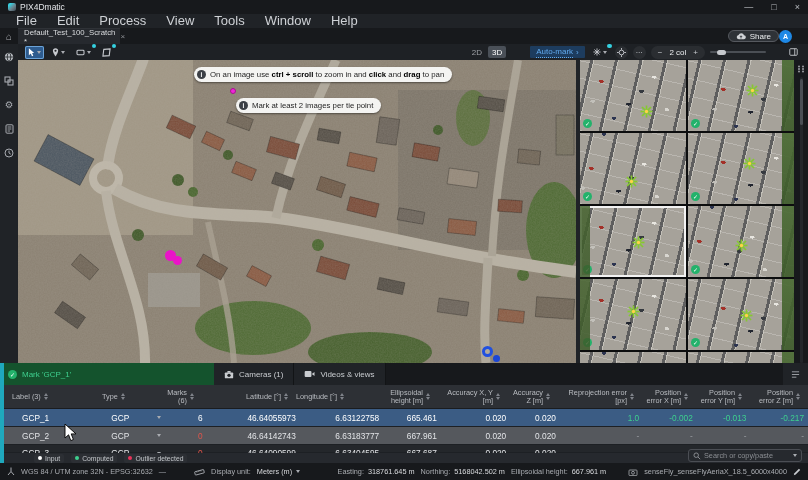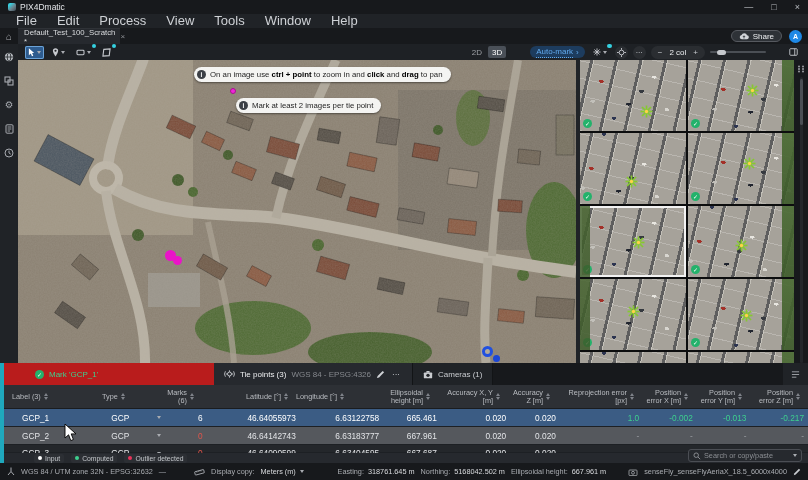--- a/index.html
+++ b/index.html
@@ -12,32 +12,32 @@
 #winctl{margin-left:auto;display:flex;gap:18px;color:#b9bcc0;font-size:9px}
 #winctl span{cursor:default;line-height:14px}
 
 #menubar{position:absolute;left:0;top:14px;width:783px;height:14px;background:#202327;display:flex;align-items:center;padding-left:6px;font-size:13px;color:#ced1d5}
 #menubar .menu-item{padding:0 10px;line-height:14px}
 
 #tabrow{position:absolute;left:0;top:28px;width:808px;height:16px;background:#17191c;display:flex;align-items:stretch}
 #homeslot{width:18px;display:flex;align-items:center;justify-content:center;color:#aeb1b5;font-size:10px}
 .tab{width:102px;background:#26292e;display:flex;align-items:center;gap:5px;padding:0 6px;font-size:7.8px;color:#dadcdf;border-top:1px solid #2f3237}
 .tab .x{margin-left:auto;color:#8d9095;font-size:8px}
-#tabright{margin-left:auto;display:flex;align-items:center;gap:7px;padding-right:6px}
+#tabright{margin-left:auto;display:flex;align-items:center;padding-right:16px}
 #share{height:12px;border-radius:7px;background:#2e3237;border:1px solid #56595f;display:flex;align-items:center;gap:4px;padding:0 7px;font-size:8px;color:#eceef0}
 #avatar{width:13px;height:13px;border-radius:50%;background:#1e88e5;color:#fff;font-size:7px;display:flex;align-items:center;justify-content:center;font-weight:bold}
 
 #toolstrip{position:absolute;left:18px;top:44px;width:790px;height:16px;background:#1e2125;display:flex;align-items:center;gap:5px;padding:0 7px}
 .tool{position:relative;height:13px;border-radius:2px;display:flex;align-items:center;gap:2px;padding:0 3px;color:#c8cbd0}
 .tool.sel{background:#2e5c8f;box-shadow:inset 0 0 0 1px #6ba3d8}
 .chev{width:0;height:0;border-left:2.5px solid transparent;border-right:2.5px solid transparent;border-top:3px solid #a9acb1}
 .baddot{position:absolute;top:-2px;right:-2px;width:4.5px;height:4.5px;border-radius:50%;background:#35d0e0}
 .d2{font-size:8px;color:#9da0a5;padding:0 3px}
 .d3{font-size:8px;color:#fff;background:#4a5058;border-radius:2px;padding:0 4px;height:12px;display:flex;align-items:center}
-#automark{height:12px;border-radius:6px;background:#1d3c5e;color:#61a9ec;font-size:8px;display:flex;align-items:center;gap:3px;padding:0 6px}
+#automark{height:12px;border-radius:1px;background:#1d3c5e;color:#61a9ec;font-size:8px;display:flex;align-items:center;gap:3px;padding:0 6px}
 #automark .am-label{border-bottom:1px dotted #61a9ec;line-height:11px}
 .cirbtn{position:relative;width:13px;height:13px;border-radius:50%;background:#2a2d31;display:flex;align-items:center;justify-content:center;color:#c8cbd0;font-size:7px}
 #colstep{height:13px;border-radius:7px;background:#2a2d31;display:flex;align-items:center;gap:7px;padding:0 7px;font-size:8px;color:#c8cbd0}
 #colstep .lbl{color:#eceef0}
 #slider{position:relative;width:56px;height:13px;display:flex;align-items:center}
 #slider .track{width:100%;height:2px;border-radius:1px;background:#4b4f55}
 #slider .knob{position:absolute;left:7px;top:4px;width:9px;height:5px;border-radius:3px;background:#c6c9cd}
 
 #sidebar{position:absolute;left:0;top:44px;width:18px;height:319px;background:#202327;display:flex;flex-direction:column;align-items:center;gap:13px;padding-top:7px;color:#a7aab0}
 #sidebar .sic{width:11px;height:11px;display:flex;align-items:center;justify-content:center;font-size:9.5px}
@@ -71,21 +71,21 @@
 .thumb.sel{box-shadow:inset 0 0 0 2px #f2f2f2}
 .thumb .star{position:absolute;width:13px;height:13px;margin:-6px 0 0 -6px}
 .thumb .gbadge{position:absolute;left:3px;bottom:3px;width:9px;height:9px;border-radius:50%;background:#23b26b;color:#fff;font-size:6px;display:flex;align-items:center;justify-content:center}
 #scrollcol{position:absolute;left:794px;top:60px;width:14px;height:303px;background:#17191c;display:flex;flex-direction:column;align-items:center;gap:4px;padding-top:5px}
 #scrolltrack{width:3px;flex:1;background:#23262a;border-radius:2px;position:relative}
 #scrollthumb{position:absolute;left:0;top:2px;width:3px;height:46px;border-radius:2px;background:#4a4e54}
 
 #bottompanel{position:absolute;left:0;top:363px;width:808px;height:100px;background:#26292e}
 #cyanbar{position:absolute;left:0;top:0;width:4px;height:100px;background:#1fa8bd}
 #btabs{position:absolute;left:4px;top:0;width:804px;height:22px;background:#17191c;display:flex;align-items:stretch}
-#markstrip{width:210px;background:#b91c1c;display:flex;align-items:center;gap:5px;padding-left:31px;font-size:8px;color:#3ecf8e}
+#markstrip{width:210px;background:#14532d;display:flex;align-items:center;gap:5px;padding-left:4px;font-size:8px;color:#3ecf8e}
 #markstrip .gc{width:9px;height:9px;border-radius:50%;background:#23b26b;color:#fff;font-size:6px;display:flex;align-items:center;justify-content:center;flex:none}
 .btab{display:flex;align-items:center;gap:5px;padding:0 10px;font-size:8px;color:#c9ccd0;background:#202327;border-right:1px solid #121416}
 .btab.active{background:#26292e;color:#ecedef}
 .btab .crs{color:#85888d}
 .btab .mini{color:#c9ccd0;font-size:8px;padding:0 2px}
 #btabs .endico{margin-left:auto;display:flex;align-items:center;padding:0 8px;background:#202327}
 
 #thead{position:absolute;left:4px;top:22px;width:804px;height:24px;background:#2d3035;display:flex;align-items:center;padding-left:4px;border-bottom:1px solid #1a1c1f;font-size:7.3px;color:#b9bcc1}
 .th{display:flex;align-items:center;gap:3px;padding:0 4px}
 .th .thl{text-align:right;line-height:8px}
@@ -336,21 +336,21 @@
       <rect x="55" y="200" width="24" height="14" fill="#6f6456" transform="rotate(40 67 207)"></rect>
       <rect x="38" y="248" width="28" height="14" fill="#544e46" transform="rotate(35 52 255)"></rect>
       <rect x="518" y="238" width="38" height="20" fill="#6f6456" transform="rotate(4 537 248)"></rect>
       <rect x="538" y="55" width="18" height="40" fill="#76705f"></rect>
     </g>
     <rect width="558" height="303" filter="url(#noise)" opacity=".45"></rect>
   </svg>
 
   <div class="tip" style="left:176px;top:7px">
     <span class="tipi">i</span>
-    <span><span>On an image use </span><b>ctrl + point</b><span> to zoom in and </span><b>click</b><span> and </span><b>drag</b><span> to pan</span></span>
+    <span><span>On an image use </span><b>ctrl + scroll</b><span> to zoom in and </span><b>click</b><span> and </span><b>drag</b><span> to pan</span></span>
   </div>
   <div class="tip" style="left:218px;top:38px">
     <span class="tipi">i</span>
     <span>Mark at least 2 images per tie point</span>
   </div>
 
   <div id="tp-pink"></div>
   <div id="tp-blob"></div>
   <div id="tp-bluering"></div>
   <div id="tp-bluedot"></div>
@@ -472,40 +472,34 @@
     </span>
 </div>
 
 <div id="bottompanel">
   <div id="cyanbar"></div>
   <div id="btabs">
     <span id="markstrip">
       <span class="gc">✓</span>
       <span>Mark 'GCP_1'</span>
     </span>
-    <span class="btab active">
-      <svg width="11" height="10" viewBox="0 0 12 11">
-          <circle cx="6" cy="5.5" r="2.2" fill="none" stroke="#d0d3d7" stroke-width="1"></circle>
-          <path d="M6,1.5 V3 M6,8 V9.5 M2,5.5 H3.5 M8.5,5.5 H10" stroke="#d0d3d7" stroke-width="1"></path>
-          <path d="M1.5,2.5 A5.5,5.5 0 0 0 1.5,8.5 M10.5,2.5 A5.5,5.5 0 0 1 10.5,8.5" fill="none" stroke="#d0d3d7" stroke-width=".9"></path>
-        </svg>
-      <span>Tie points (3)</span>
-      <span class="crs">WGS 84 - EPSG:4326</span>
-      <svg width="9" height="9" viewBox="0 0 10 10">
-          <path d="M1,9 L1.8,6.6 L7.4,1 L9,2.6 L3.4,8.2 Z" fill="#d0d3d7"></path>
-        </svg>
-      <span class="mini">···</span>
-    </span>
     <span class="btab">
       <svg width="10" height="9" viewBox="0 0 12 10">
           <rect x="1" y="2.5" width="10" height="7" rx="1" fill="#c9ccd0"></rect>
           <rect x="4" y="0.8" width="4" height="2.2" rx=".6" fill="#c9ccd0"></rect>
           <circle cx="6" cy="6" r="2" fill="#202327"></circle>
         </svg>
       <span>Cameras (1)</span>
+    </span>
+    <span class="btab">
+      <svg width="11" height="8" viewBox="0 0 13 9">
+          <rect x="0.8" y="1" width="8" height="7" rx="1.2" fill="#c9ccd0"></rect>
+          <polygon points="9.2,4.5 12.4,2 12.4,7" fill="#c9ccd0"></polygon>
+        </svg>
+      <span>Videos &amp; views</span>
     </span>
     <span class="endico">
       <svg width="9" height="9" viewBox="0 0 10 10">
           <path d="M1,2 H9 M1,5 H9 M1,8 H6" stroke="#9a9da2" stroke-width="1.1"></path>
         </svg>
     </span>
   </div>
   <div id="thead">
       <div class="th c0 lft">
         <span class="thl">Label (3)</span>
@@ -676,21 +670,21 @@
     </svg>
   <span>WGS 84 / UTM zone 32N - EPSG:32632</span>
   <span>—</span>
   <span style="width:16px"></span>
   <svg width="11" height="8" viewBox="0 0 13 9">
       <g transform="rotate(-15 6 5)">
         <rect x="1" y="3" width="11" height="4" rx=".5" fill="none" stroke="#a9acb1" stroke-width="1"></rect>
         <path d="M3.5,3 V4.5 M6,3 V4.5 M8.5,3 V4.5" stroke="#a9acb1" stroke-width=".8"></path>
       </g>
     </svg>
-  <span>Display copy:</span>
+  <span>Display unit:</span>
   <span class="grp">
     <span class="white">Meters (m)</span>
     <span class="chev"></span>
   </span>
   <span style="flex:1"></span>
   <span class="grp">
       <span>Easting:</span>
       <span class="white">318761.645 m</span>
     </span>
   <span class="grp">

